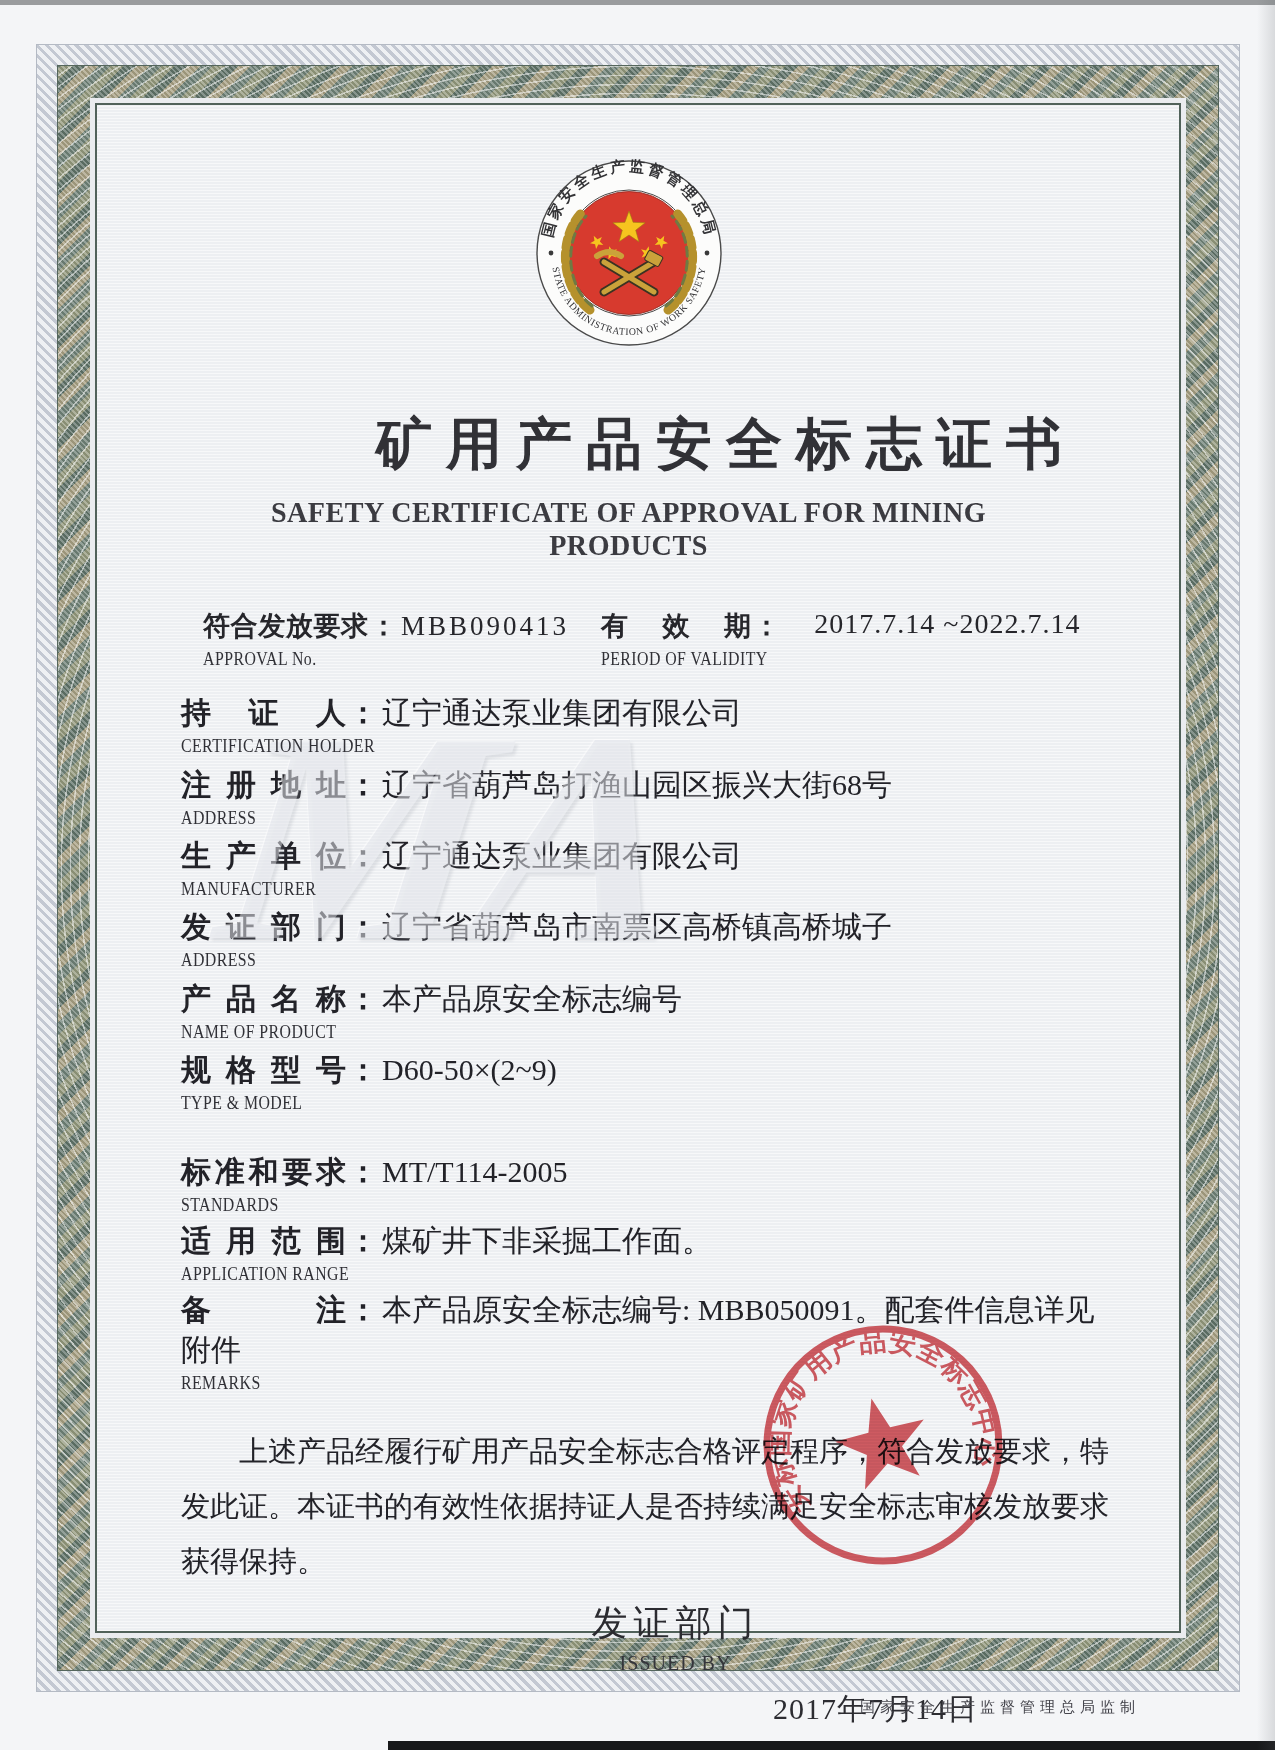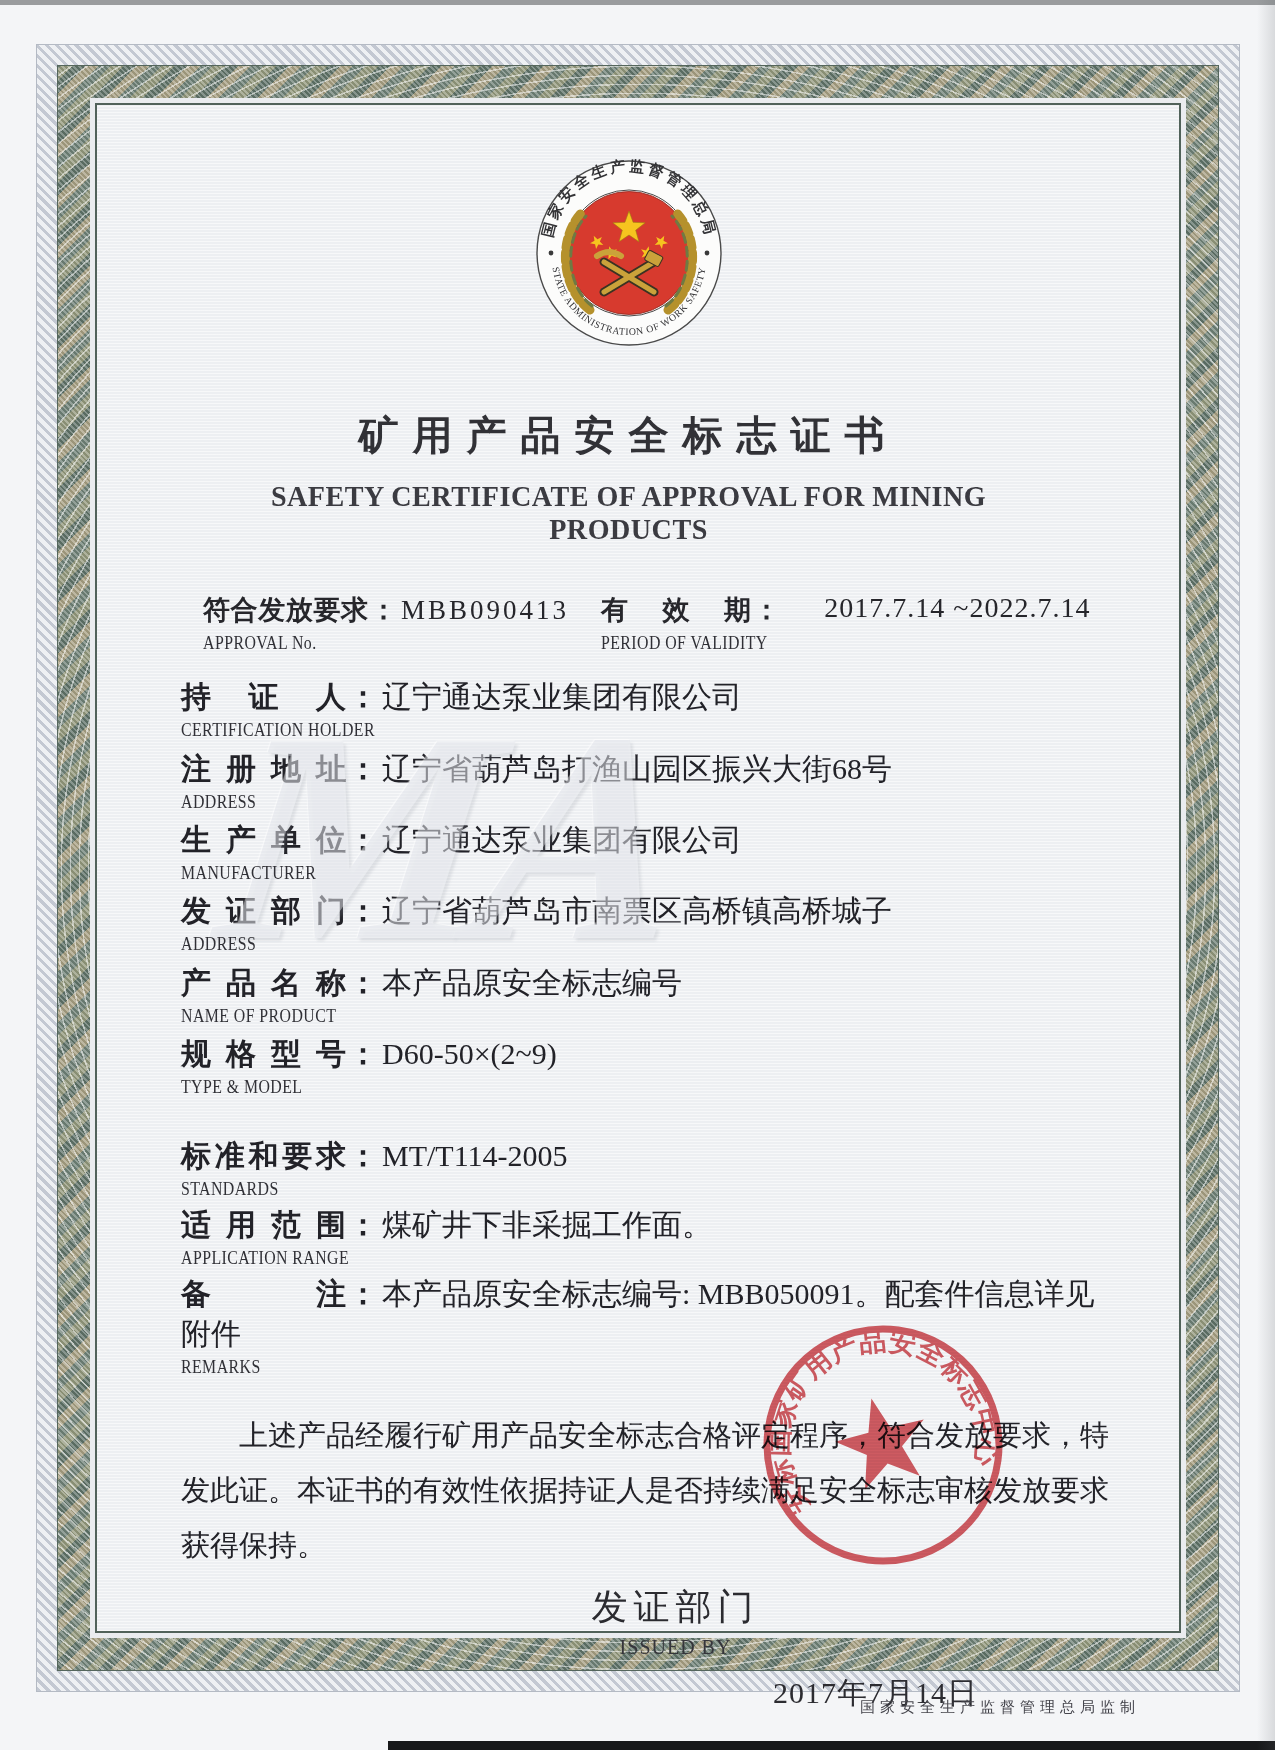--- a/index.html
+++ b/index.html
@@ -27,41 +27,41 @@
         padding:0 55px 0 84px;box-sizing:border-box;}
 
   
   .wm{position:absolute;left:130px;top:560px;font-size:300px;font-weight:700;font-style:italic;
       letter-spacing:-12px;transform:skewX(-8deg);color:rgba(228,230,235,.95);
       text-shadow:3px 3px 3px rgba(148,153,164,.38),-1px -1px 1px rgba(255,255,255,.9);
       opacity:.55;pointer-events:none;user-select:none;}
 
   
   .emblem-wrap{margin:53px 48px 0 0;text-align:center;}
-  .title{margin:64px 48px 0 0;text-align:center;font-size:40px;font-weight:700;
+  .title{margin:64px 48px 0 0;text-align:right;font-size:56px;font-weight:700;
          letter-spacing:14px;color:#313136;line-height:1;}
   .subtitle{margin:24px 48px 0 0;text-align:center;font-size:29px;font-weight:700;
          color:#3b3b41;letter-spacing:.5px;transform:scaleX(.97);}
 
   
   .cn{font-size:30px;color:#222228;}
   .lbl{display:inline-block;width:165px;text-align:justify;text-align-last:justify;
        font-weight:600;vertical-align:bottom;}
   .colon{margin:0 4px 0 2px;font-weight:600;}
   .en{font-size:18px;color:#303036;letter-spacing:.5px;transform:scaleX(.88);
       transform-origin:left;margin-top:2px;line-height:1.3;}
 
   .approval-row{display:flex;margin:46px 0 0 22px;}
   .ap-col1{width:398px;}
   .ap-col2{flex:1;display:flex;}
   .ap-line{font-size:27px;line-height:1.4;}
   .lbl-ap{display:inline-block;width:165px;text-align:justify;text-align-last:justify;font-weight:600;}
   .lbl-vd{display:inline-block;width:150px;text-align:justify;text-align-last:justify;font-weight:600;}
   .ap-val{letter-spacing:3px;}
-  .vd-val{margin-left:34px;font-size:28px;letter-spacing:1px;white-space:nowrap;font-family:Liberation Serif, serif;}
+  .vd-val{margin-left:24px;font-size:28px;letter-spacing:1px;white-space:nowrap;font-family:Liberation Serif, serif;}
 
   .field{margin-top:0;}
   .field .main{font-size:30px;line-height:40px;}
   .fields-block{margin-top:22px;}
   .field{margin-bottom:6px;}
   .fields2-block{margin-top:36px;}
   .gap2 .field{margin-bottom:4px;}
 
   .statement{margin-top:28px;font-size:29px;line-height:55px;text-indent:58px;
              color:#222228;max-width:945px;}

